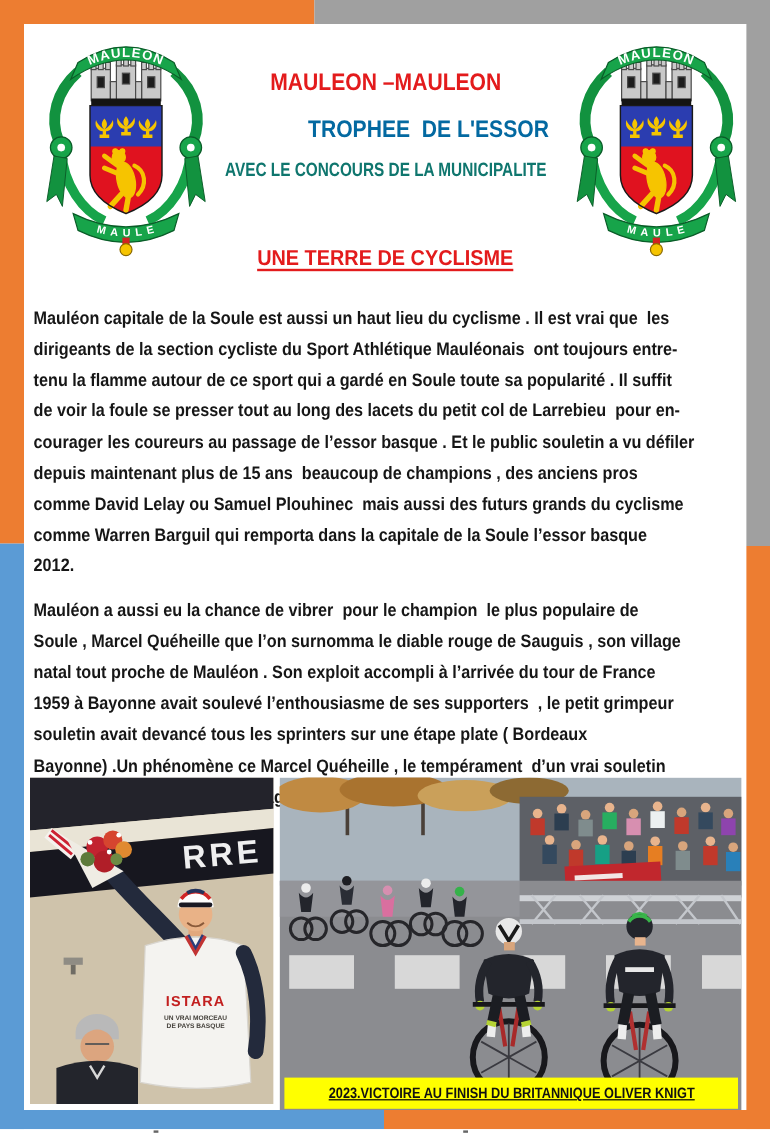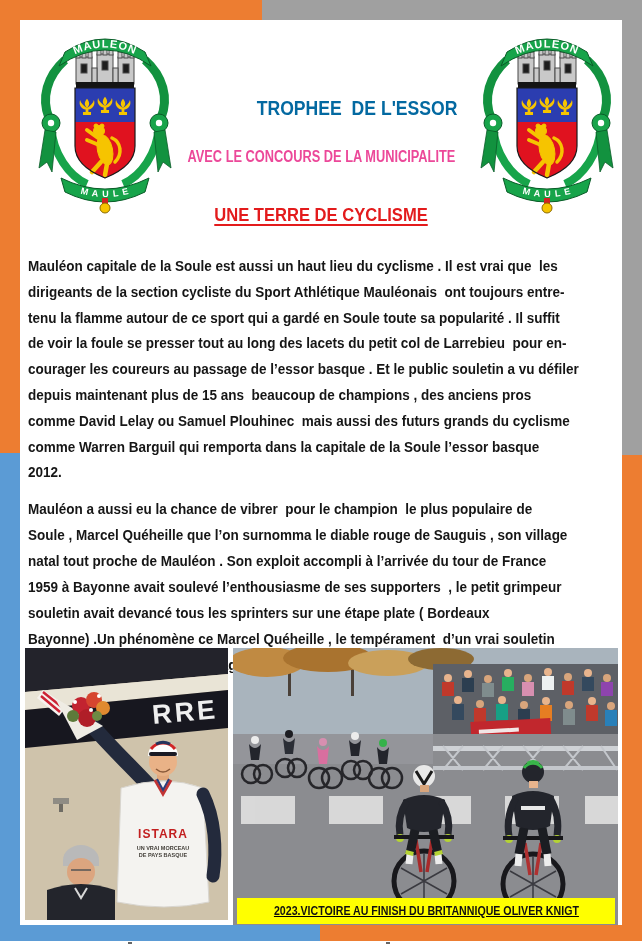--- a/index.html
+++ b/index.html
@@ -17,21 +17,21 @@
   .b-bot-o{left:320px;top:925px;width:322px;height:16px;background:#ED7D31;}
   .b-bot-w{left:0;top:941px;width:642px;height:4px;background:#fff;}
   .tick{top:942px;width:4px;height:2px;background:#666;}
   
   .titles{left:0;width:642px;text-align:center;white-space:pre;font-weight:bold;}
   .titles span{display:inline-block;white-space:pre;}
   .t1{top:58px;font-size:20px;color:#E31B1C;}
   .t1 span{transform:scaleX(.88);}
   .t2{top:97px;font-size:20px;color:#0369a1;margin-left:36px;}
   .t2 span{transform:scaleX(.88);}
-  .t3{top:148px;font-size:16px;color:#ec4899;}
+  .t3{top:134px;font-size:16px;color:#0f766e;}
   .t3 span{transform:scaleX(.80);}
   .heading{top:205px;font-size:18px;color:#E31B1C;}
   .heading span{transform:scaleX(.92);text-decoration:underline;text-decoration-thickness:2px;text-underline-offset:3px;}
   
   .par{left:28px;width:592px;margin-top:16px;}
   .p1{top:237px;}
   .p2{top:480px;}
   .line{height:25.8px;line-height:25.8px;font-size:15px;font-weight:bold;color:#161616;
         white-space:pre;transform:scaleX(.90);transform-origin:0 50%;}
   .p2 .line{height:26px;line-height:26px;}
@@ -143,20 +143,21 @@
   <div class="abs tick" style="left:128px"></div>
   <div class="abs tick" style="left:386px"></div>
 
   <svg class="abs" style="left:35px;top:26px" width="140" height="190">
     <use href="#crest"></use>
   </svg>
   <svg class="abs" style="left:477px;top:26px" width="140" height="190">
     <use href="#crest"></use>
   </svg>
 
+  <div class="abs titles t1"><span>MAULEON –MAULEON</span></div>
   <div class="abs titles t2"><span>TROPHEE  DE L'ESSOR</span></div>
   <div class="abs titles t3"><span>AVEC LE CONCOURS DE LA MUNICIPALITE</span></div>
   <div class="abs titles heading"><span>UNE TERRE DE CYCLISME</span></div>
 
   <div class="abs par p1">
     <div class="line">Mauléon capitale de la Soule est aussi un haut lieu du cyclisme . Il est vrai que  les</div>
     <div class="line">dirigeants de la section cycliste du Sport Athlétique Mauléonais  ont toujours entre-</div>
     <div class="line">tenu la flamme autour de ce sport qui a gardé en Soule toute sa popularité . Il suffit</div>
     <div class="line">de voir la foule se presser tout au long des lacets du petit col de Larrebieu  pour en-</div>
     <div class="line">courager les coureurs au passage de l’essor basque . Et le public souletin a vu défiler</div>

